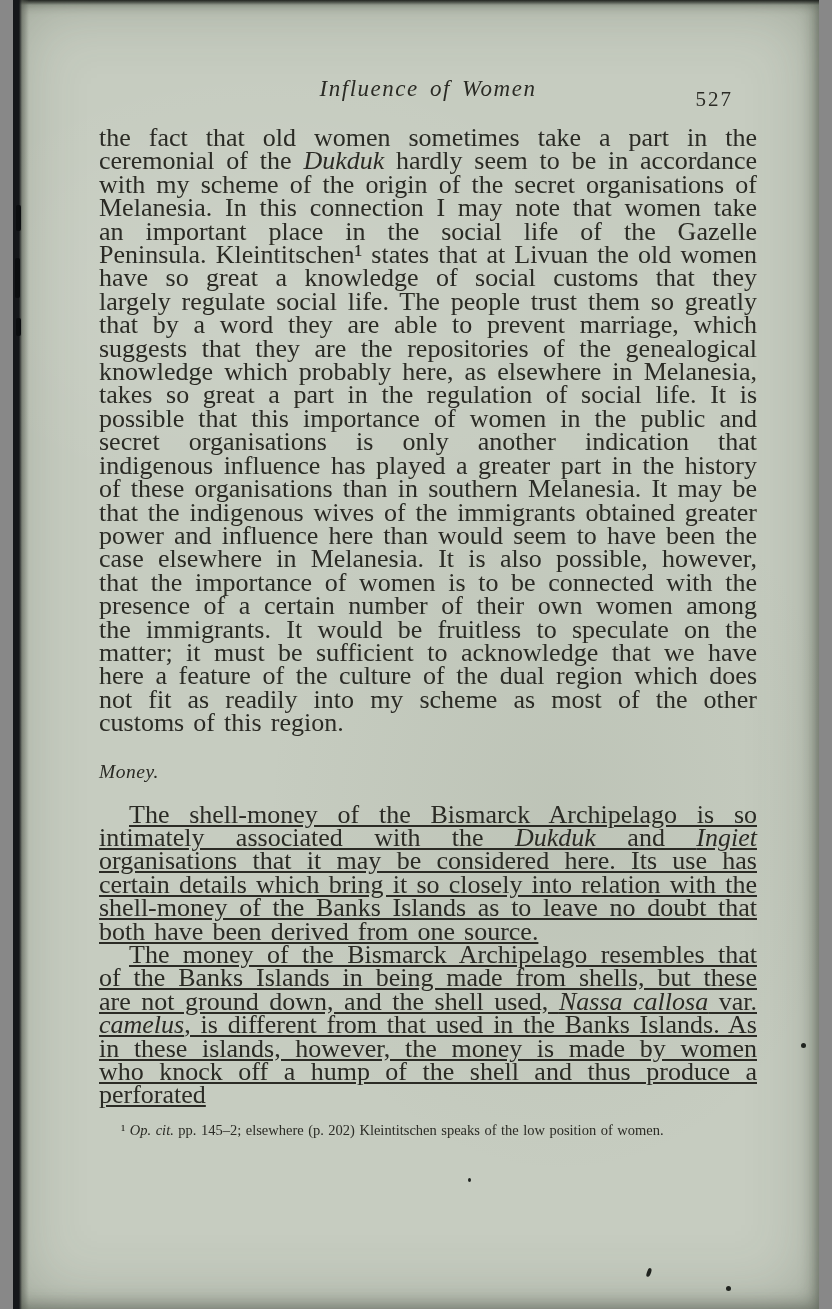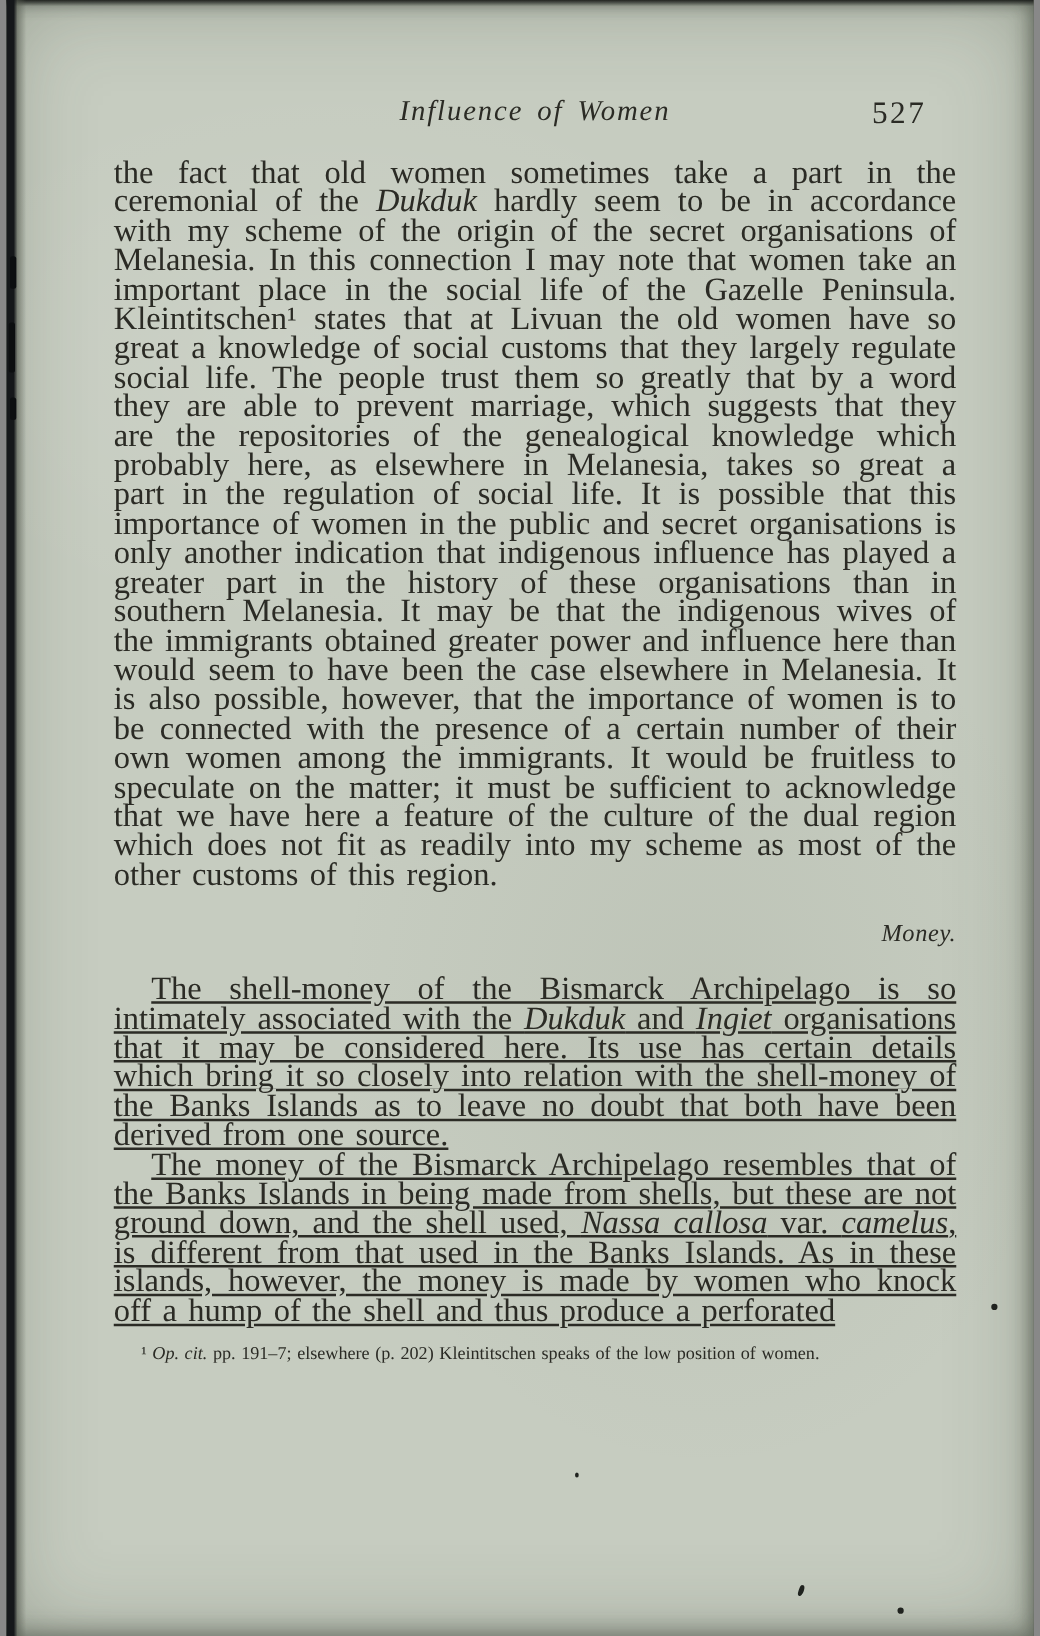--- a/index.html
+++ b/index.html
@@ -13,21 +13,20 @@
       radial-gradient(ellipse 520px 320px at 32% 22%, rgba(255,255,255,0.10), transparent 70%),
       radial-gradient(ellipse 420px 520px at 68% 62%, rgba(115,125,105,0.10), transparent 70%),
       #c6ccc0;
     box-shadow:
       inset 0 0 70px rgba(55,65,50,0.30),
       inset -5px 0 16px rgba(55,60,50,0.28),
       inset 0 5px 10px rgba(40,45,40,0.30),
       inset 0 -7px 16px rgba(55,60,50,0.25);
     font-family: "Liberation Serif", "DejaVu Serif", serif;
     color: #2b2b25;
-    padding-left: 16px;
   }
   .edge-top {
     position: absolute; top: 0; left: 0; right: 0; height: 5px;
     background: linear-gradient(180deg, rgba(18,20,18,0.85), rgba(18,20,18,0));
   }
   .binding {
     position: absolute; top: 0; bottom: 0; left: 0; width: 16px;
     background: linear-gradient(90deg,
       #15171a 0px, #15171a 6px,
       rgba(85,90,80,0.55) 9px,
@@ -50,36 +49,36 @@
   }
   .running-title {
     font-style: italic;
     font-size: 23px;
     letter-spacing: 1.5px;
     word-spacing: 4px;
   }
   .page-number {
     position: absolute;
     right: 24px;
-    top: 1px;
-    font-size: 25px;
+    top: 11px;
+    font-size: 21px;
     font-style: normal;
     letter-spacing: 2px;
   }
   .body-para {
     margin: 0;
     font-size: 26px;
     line-height: 23.4px;
     text-align: justify;
     word-spacing: 0.10em;
   }
   .body-para.indent { text-indent: 30px; text-decoration: underline; }
   .it { font-style: italic; }
   .section-heading {
-    text-align: right;
+    text-align: left;
     font-style: italic;
     font-size: 19.5px;
     margin: 26px 0 20px 0;
     letter-spacing: 0.5px;
     font-family: Liberation Serif, serif;
   }
   .footnote {
     margin-top: 15px;
     font-size: 14.5px;
     line-height: 17.5px;
@@ -114,21 +113,21 @@
     </div>
 
     <p class="body-para"><span>the fact that old women sometimes take a part in the ceremonial of the </span><span class="it">Dukduk</span><span> hardly seem to be in accordance with my scheme of the origin of the secret organisations of Melanesia. In this connection I may note that women take an important place in the social life of the Gazelle Peninsula. Kleintitschen¹ states that at Livuan the old women have so great a knowledge of social customs that they largely regulate social life. The people trust them so greatly that by a word they are able to prevent marriage, which suggests that they are the repositories of the genealogical knowledge which probably here, as elsewhere in Melanesia, takes so great a part in the regulation of social life. It is possible that this importance of women in the public and secret organisations is only another indication that indigenous influence has played a greater part in the history of these organisations than in southern Melanesia. It may be that the indigenous wives of the immigrants obtained greater power and influence here than would seem to have been the case elsewhere in Melanesia. It is also possible, however, that the importance of women is to be connected with the presence of a certain number of their own women among the immigrants. It would be fruitless to speculate on the matter; it must be sufficient to acknowledge that we have here a feature of the culture of the dual region which does not fit as readily into my scheme as most of the other customs of this region.</span></p>
 
     <div class="section-heading">Money.</div>
 
     <p class="body-para indent"><span>The shell-money of the Bismarck Archipelago is so intimately associated with the </span><span class="it">Dukduk</span><span> and </span><span class="it">Ingiet</span><span> organisations that it may be considered here. Its use has certain details which bring it so closely into relation with the shell-money of the Banks Islands as to leave no doubt that both have been derived from one source.</span></p>
 
     <p class="body-para indent"><span>The money of the Bismarck Archipelago resembles that of the Banks Islands in being made from shells, but these are not ground down, and the shell used, </span><span class="it">Nassa callosa</span><span> var. </span><span class="it">camelus</span><span>, is different from that used in the Banks Islands. As in these islands, however, the money is made by women who knock off a hump of the shell and thus produce a perforated</span></p>
 
-    <div class="footnote"><span>¹ </span><span class="it">Op. cit.</span><span> pp. 191–7; elsewhere (p. 202) Kleintitschen speaks of the low position of women.</span></div>
+    <div class="footnote"><span>¹ </span><span class="it">Op. cit.</span><span> pp. 145–2; elsewhere (p. 202) Kleintitschen speaks of the low position of women.</span></div>
 
   </div>
 
   <div class="ink-speck speck-dot" style="left:788px; top:1043px;"></div>
   <div class="ink-speck speck-small" style="left:455px; top:1178px;"></div>
   <div class="ink-speck speck-comma" style="left:634px; top:1268px;"></div>
   <div class="ink-speck speck-dot" style="left:713px; top:1286px;"></div>
 
 </div>
 

